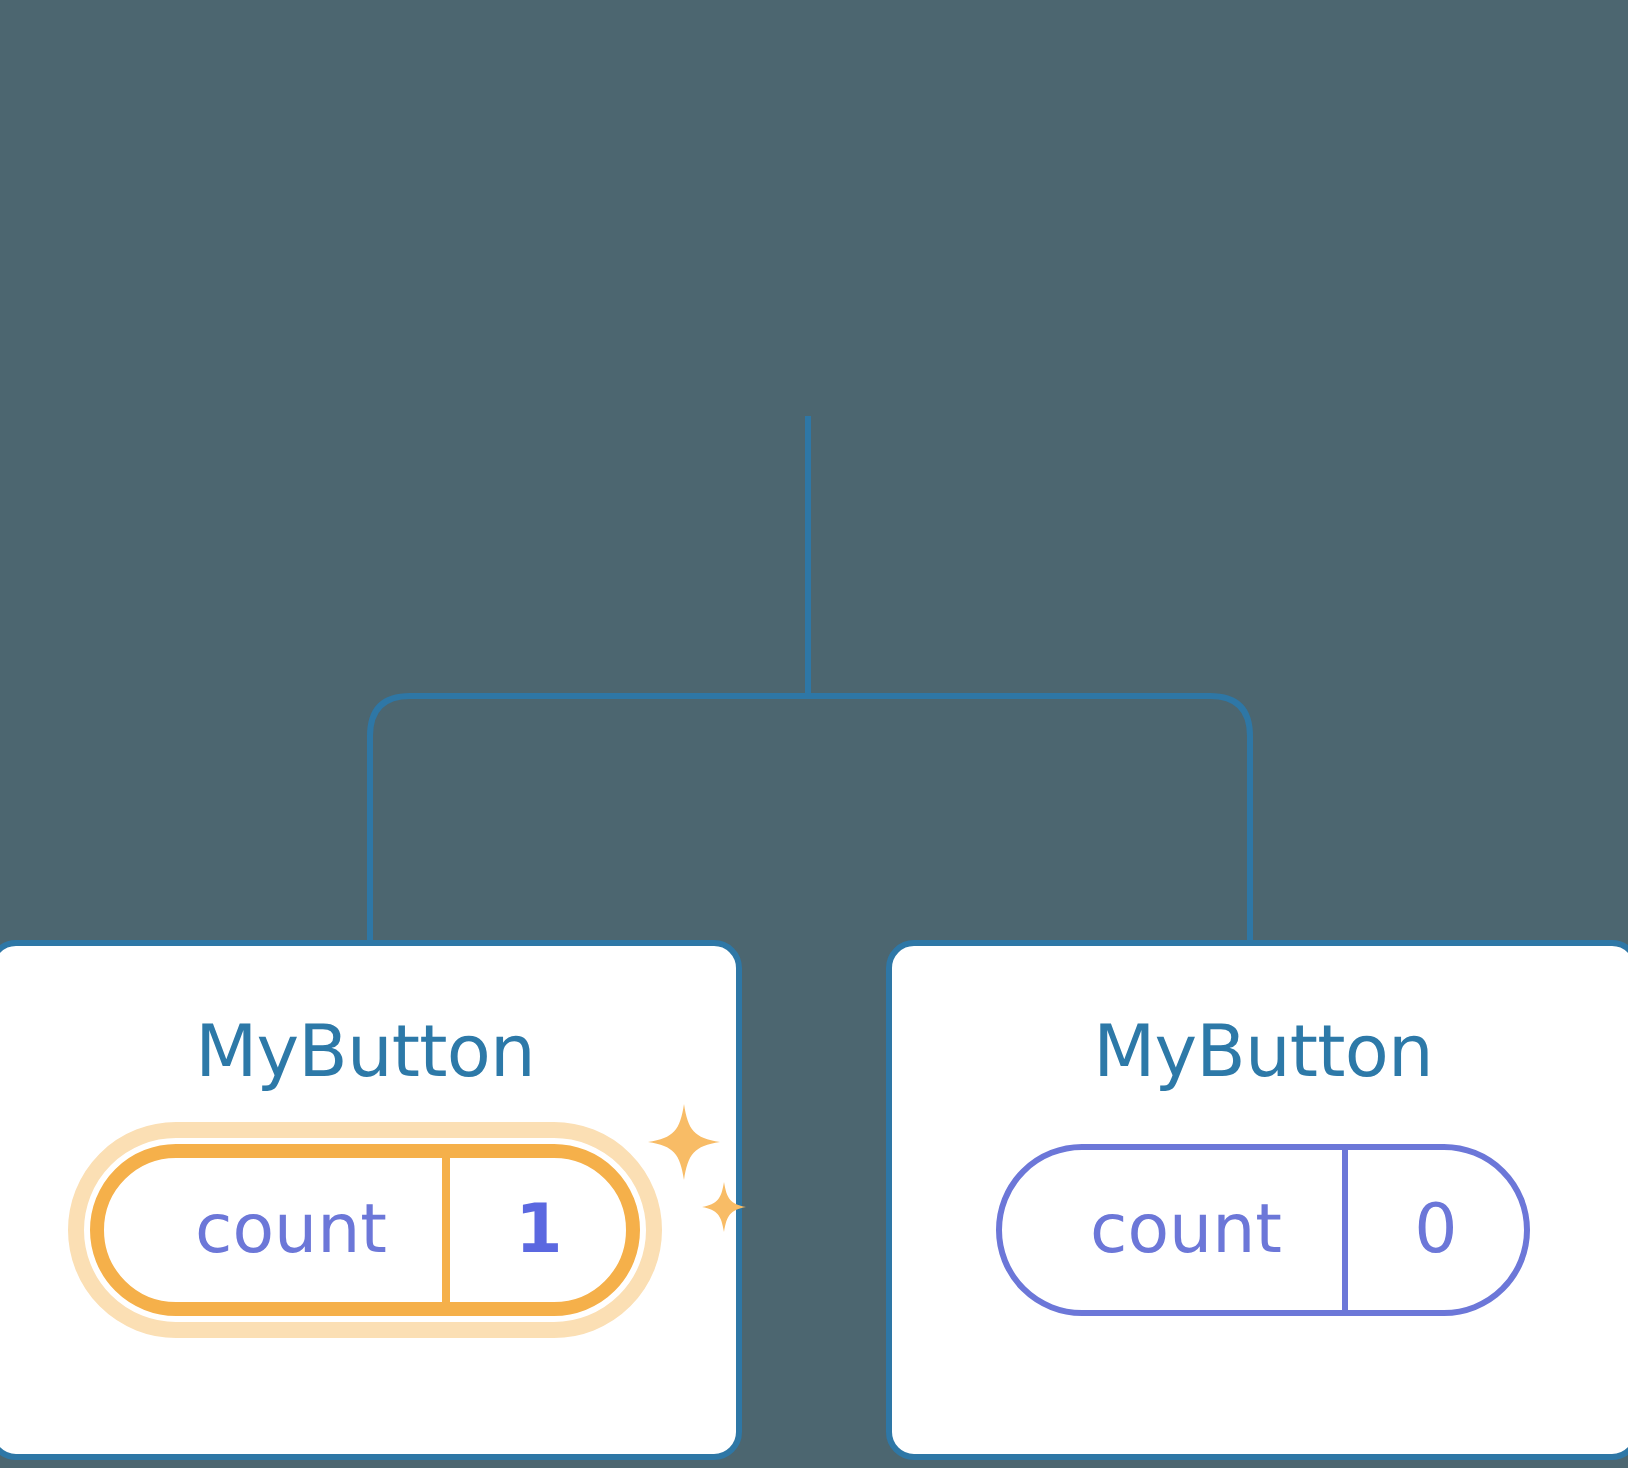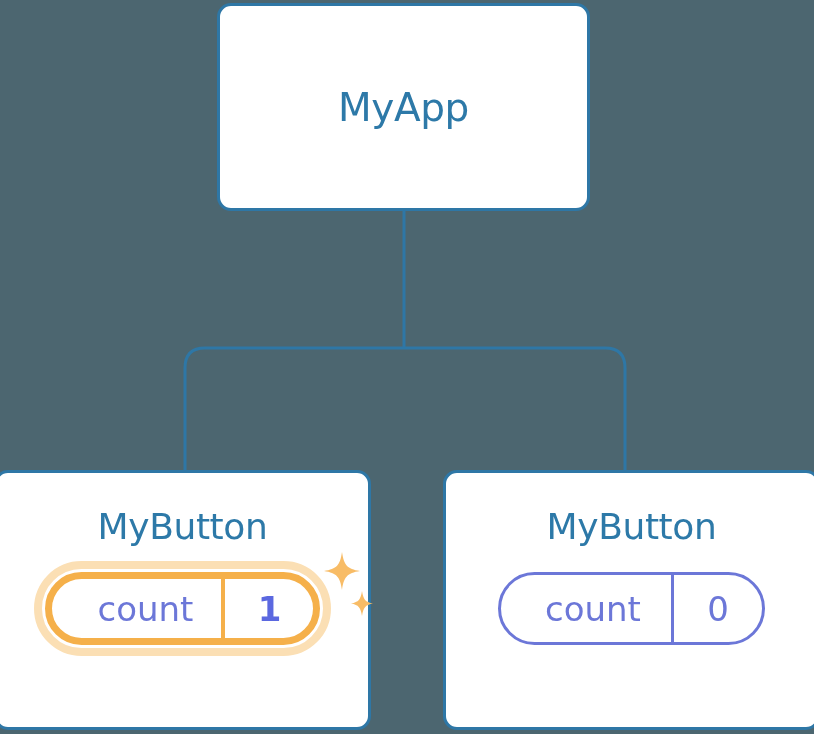--- a/index.html
+++ b/index.html
@@ -82,21 +82,21 @@
     margin-top: 27px;
     display: flex;
     align-items: center;
     justify-content: center;
   }
 
   .capsule {
     position: relative;
     display: flex;
     align-items: stretch;
-    height: 73px;
+    height: 86px;
     border: 3px solid #6c77d8;
     border-radius: 43px;
     box-sizing: border-box;
     background: transparent;
     z-index: 2;
   }
   .capsule .prop-name {
     display: flex;
     align-items: center;
     justify-content: center;
@@ -165,23 +165,20 @@
 <body>
 
 <div id="stage">
 
   <svg id="connectors" viewBox="0 0 814 734" xmlns="http://www.w3.org/2000/svg">
     <path d="M 404 208 L 404 348" fill="none" stroke="#2e77a6" stroke-width="3"></path>
     <path d="M 404 348 L 205 348 Q 185 348 185 368 L 185 472" fill="none" stroke="#2e77a6" stroke-width="3"></path>
     <path d="M 404 348 L 605 348 Q 625 348 625 368 L 625 472" fill="none" stroke="#2e77a6" stroke-width="3"></path>
   </svg>
 
-  <div class="node node-root">
-    <div class="node-title">MyApp</div>
-  </div>
 
   <div class="node node-child-left">
     <div class="node-title">MyButton</div>
 
     <div class="capsule-wrap">
       <div class="capsule-glow"></div>
 
       <div class="capsule highlight">
         <div class="prop-name">count</div>
         <div class="prop-divider"></div>

